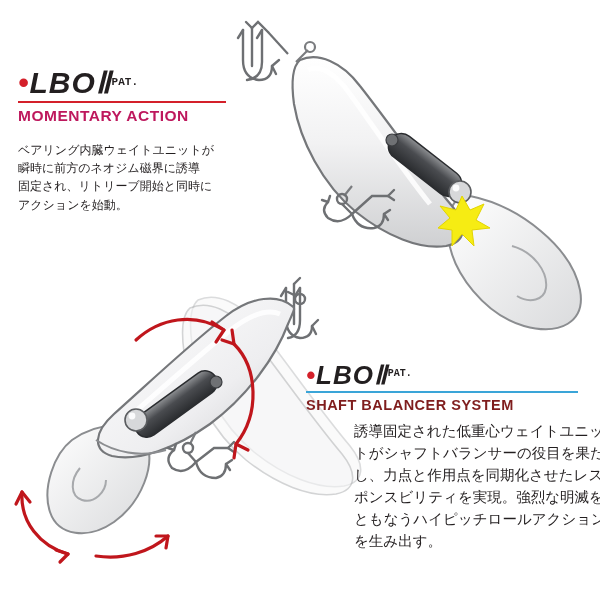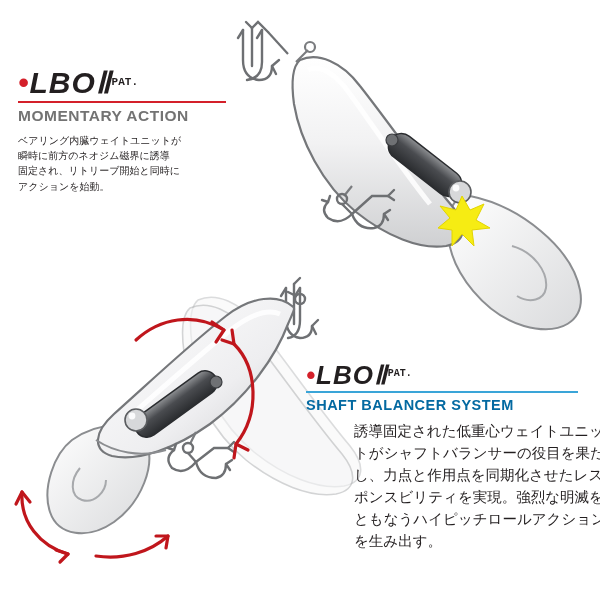--- a/index.html
+++ b/index.html
@@ -41,46 +41,46 @@
     line-height: 1;
   }
   .logo-underline {
     height: 2px;
     background: #d4202a;
     margin-top: 3px;
   }
   .headline {
     font-family: "Liberation Sans", sans-serif;
     font-weight: bold;
-    color: #737373;
+    color: #be185d;
     letter-spacing: 0.5px;
     margin-top: 4px;
     white-space: nowrap;
   }
   .headline.blue {
-    color: #0369a1;
+    color: #7f1d1d;
   }
   .logo-underline.blue {
     background: #3aa5d8;
   }
 
   .body-text {
     font-family: "Liberation Sans", sans-serif;
     color: #231f20;
     line-height: 1.52;
     white-space: pre-wrap;
   }
 
   
   #panel-top { left: 18px; top: 68px; width: 252px; }
   #panel-top .logo-word { font-size: 30px; }
   #panel-top .logo-pat { font-size: 11px; padding-bottom: 2px; }
   #panel-top .logo-underline { width: 208px; }
   #panel-top .headline { font-size: 15.5px; }
-  #panel-top .body-text { font-size: 10px; margin-top: 8px; width: 246px; }
+  #panel-top .body-text { font-size: 12px; margin-top: 16px; width: 246px; }
 
   
   #panel-bottom { left: 306px; top: 362px; width: 282px; }
   #panel-bottom .logo-word { font-size: 26px; }
   #panel-bottom .logo-pat { font-size: 10px; padding-bottom: 2px; }
   #panel-bottom .logo-underline { width: 272px; }
   #panel-bottom .headline { font-size: 14.5px; }
   #panel-bottom .body-text { font-size: 14.5px; margin-top: 7px; width: 280px; margin-left: 48px; }
 
   

